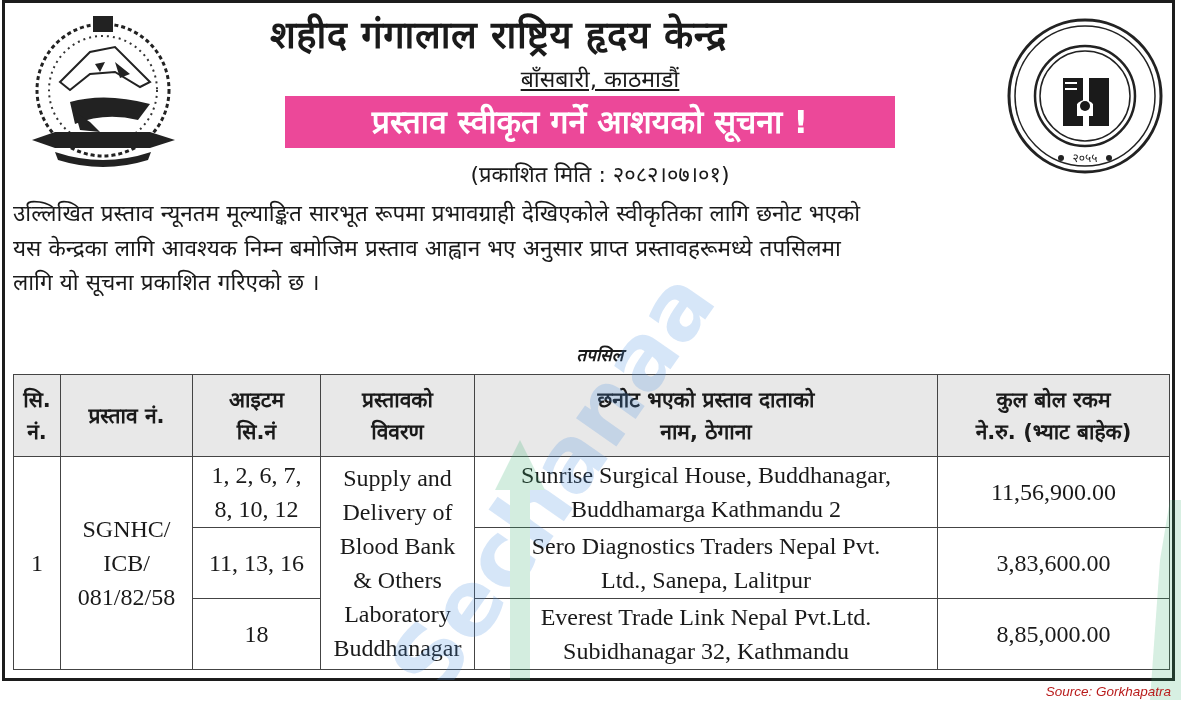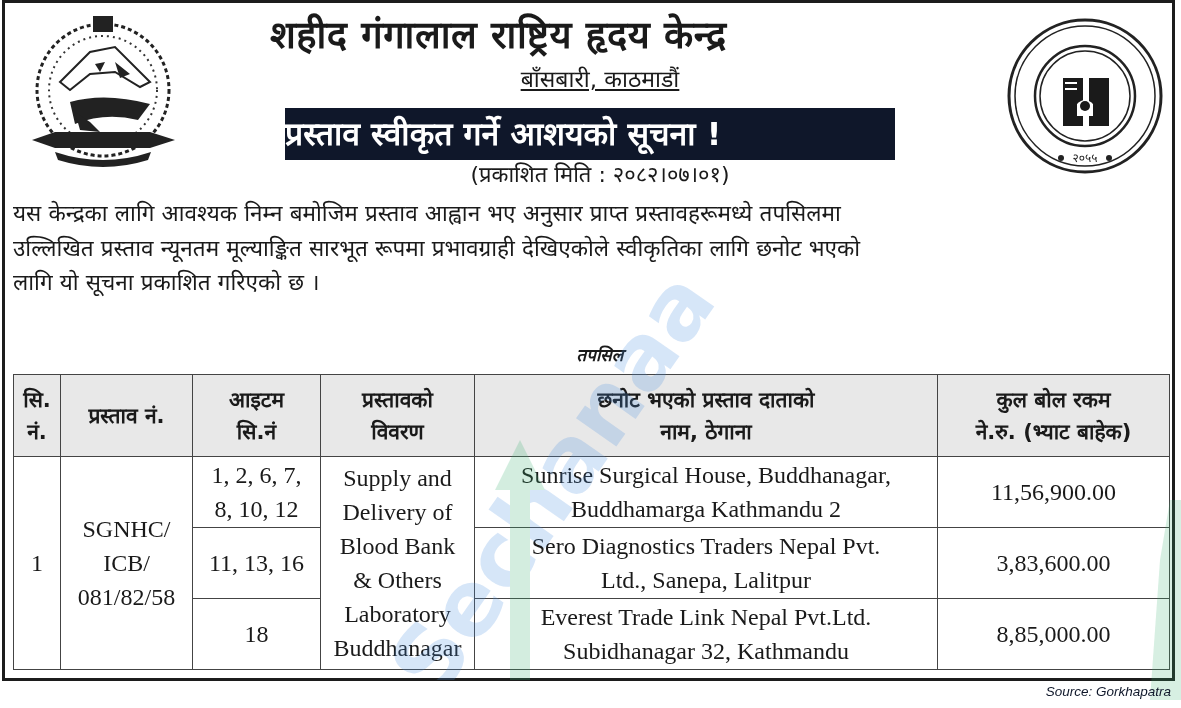--- a/index.html
+++ b/index.html
@@ -6,40 +6,40 @@
   body { width:1181px; height:708px; position:relative; overflow:hidden;
          font-family:"DejaVu Sans", sans-serif; color:#1a1a1a; }
   .frame { position:absolute; left:2px; top:0; width:1173px; height:681px;
            border:3px solid #1c1c1c; box-sizing:border-box; background:#fff; }
   .emblem-left { position:absolute; left:20px; top:12px; width:166px; height:160px; }
   .emblem-right { position:absolute; left:1005px; top:16px; width:160px; height:160px; }
   .title { position:absolute; left:270px; top:12px; width:660px; 
            font-size:38px; font-weight:bold; letter-spacing:0.5px; line-height:46px; }
   .subtitle { position:absolute; left:270px; top:64px; width:660px; text-align:center;
               font-size:23px; line-height:30px;text-decoration:underline; }
-  .banner { position:absolute; left:285px; top:108px; width:610px; height:52px;
-            background:#0f172a; color:#fff; font-size:32px;
+  .banner { position:absolute; left:285px; top:96px; width:610px; height:52px;
+            background:#ec4899; color:#fff; text-align:center; font-size:32px;
             font-weight:bold; line-height:52px; }
   .pubdate { position:absolute; left:270px; top:160px; width:660px; text-align:center;
              font-size:22px; line-height:30px; }
   .body-text { position:absolute; left:13px; top:196px; width:1158px; font-size:22.5px;
                line-height:34.5px; text-align:justify; }
   .body-text span { display:block; white-space:nowrap; }
   .schedule-title { position:absolute; left:540px; top:338px; width:120px; text-align:center;
                     font-size:17px; font-weight:bold; line-height:34px;font-style:italic; }
   table.sched { position:absolute; left:13px; top:374px; width:1156px; border-collapse:collapse;
                 table-layout:fixed; }
   table.sched th, table.sched td { border:1.5px solid #444; text-align:center; padding:0; }
   table.sched th { background:#e8e8e8; font-size:21px; font-weight:bold; line-height:32px;
                    height:81px; }
   table.sched td { font-family:"Liberation Serif", serif; font-size:24px; line-height:34px; }
   td.left { text-align:left; padding-left:4px; }
   .r1 td { height:70px; } .r2 td { height:70px; } .r3 td { height:70px; }
   .source { position:absolute; right:10px; top:684px; font-size:13.5px; font-style:italic;
-            font-family:"Liberation Sans", sans-serif; color:#0f172a; }
+            font-family:"Liberation Sans", sans-serif; color:#b91c1c; }
   .wm { position:absolute; pointer-events:none; }
 </style>
 </head>
 <body>
 
 <div class="frame"></div>
 
 <svg class="emblem-left" viewBox="0 0 166 160">
   <circle cx="83" cy="78" r="66" fill="none" stroke="#222" stroke-width="3" stroke-dasharray="4 3"></circle>
   <circle cx="83" cy="78" r="54" fill="none" stroke="#333" stroke-width="2" stroke-dasharray="2 4"></circle>
@@ -67,22 +67,22 @@
   <circle cx="56" cy="142" r="3" fill="#222"></circle>
     <circle cx="104" cy="142" r="3" fill="#222"></circle>
 </svg>
 
 <div class="title">शहीद गंगालाल राष्ट्रिय हृदय केन्द्र</div>
 <div class="subtitle">बाँसबारी, काठमाडौं</div>
 <div class="banner">प्रस्ताव स्वीकृत गर्ने आशयको सूचना !</div>
 <div class="pubdate">(प्रकाशित मिति : २०८२।०७।०१)</div>
 
 <div class="body-text">
+  <span>उल्लिखित प्रस्ताव न्यूनतम मूल्याङ्कित सारभूत रूपमा प्रभावग्राही देखिएकोले स्वीकृतिका लागि छनोट भएको</span>
   <span>यस केन्द्रका लागि आवश्यक निम्न बमोजिम प्रस्ताव आह्वान भए अनुसार प्राप्त प्रस्तावहरूमध्ये तपसिलमा</span>
-  <span>उल्लिखित प्रस्ताव न्यूनतम मूल्याङ्कित सारभूत रूपमा प्रभावग्राही देखिएकोले स्वीकृतिका लागि छनोट भएको</span>
   <span>लागि यो सूचना प्रकाशित गरिएको छ ।</span>
 </div>
 
 <div class="schedule-title">तपसिल</div>
 
 <table class="sched">
   <colgroup>
     <col style="width:47px">
       <col style="width:132px">
       <col style="width:128px">

